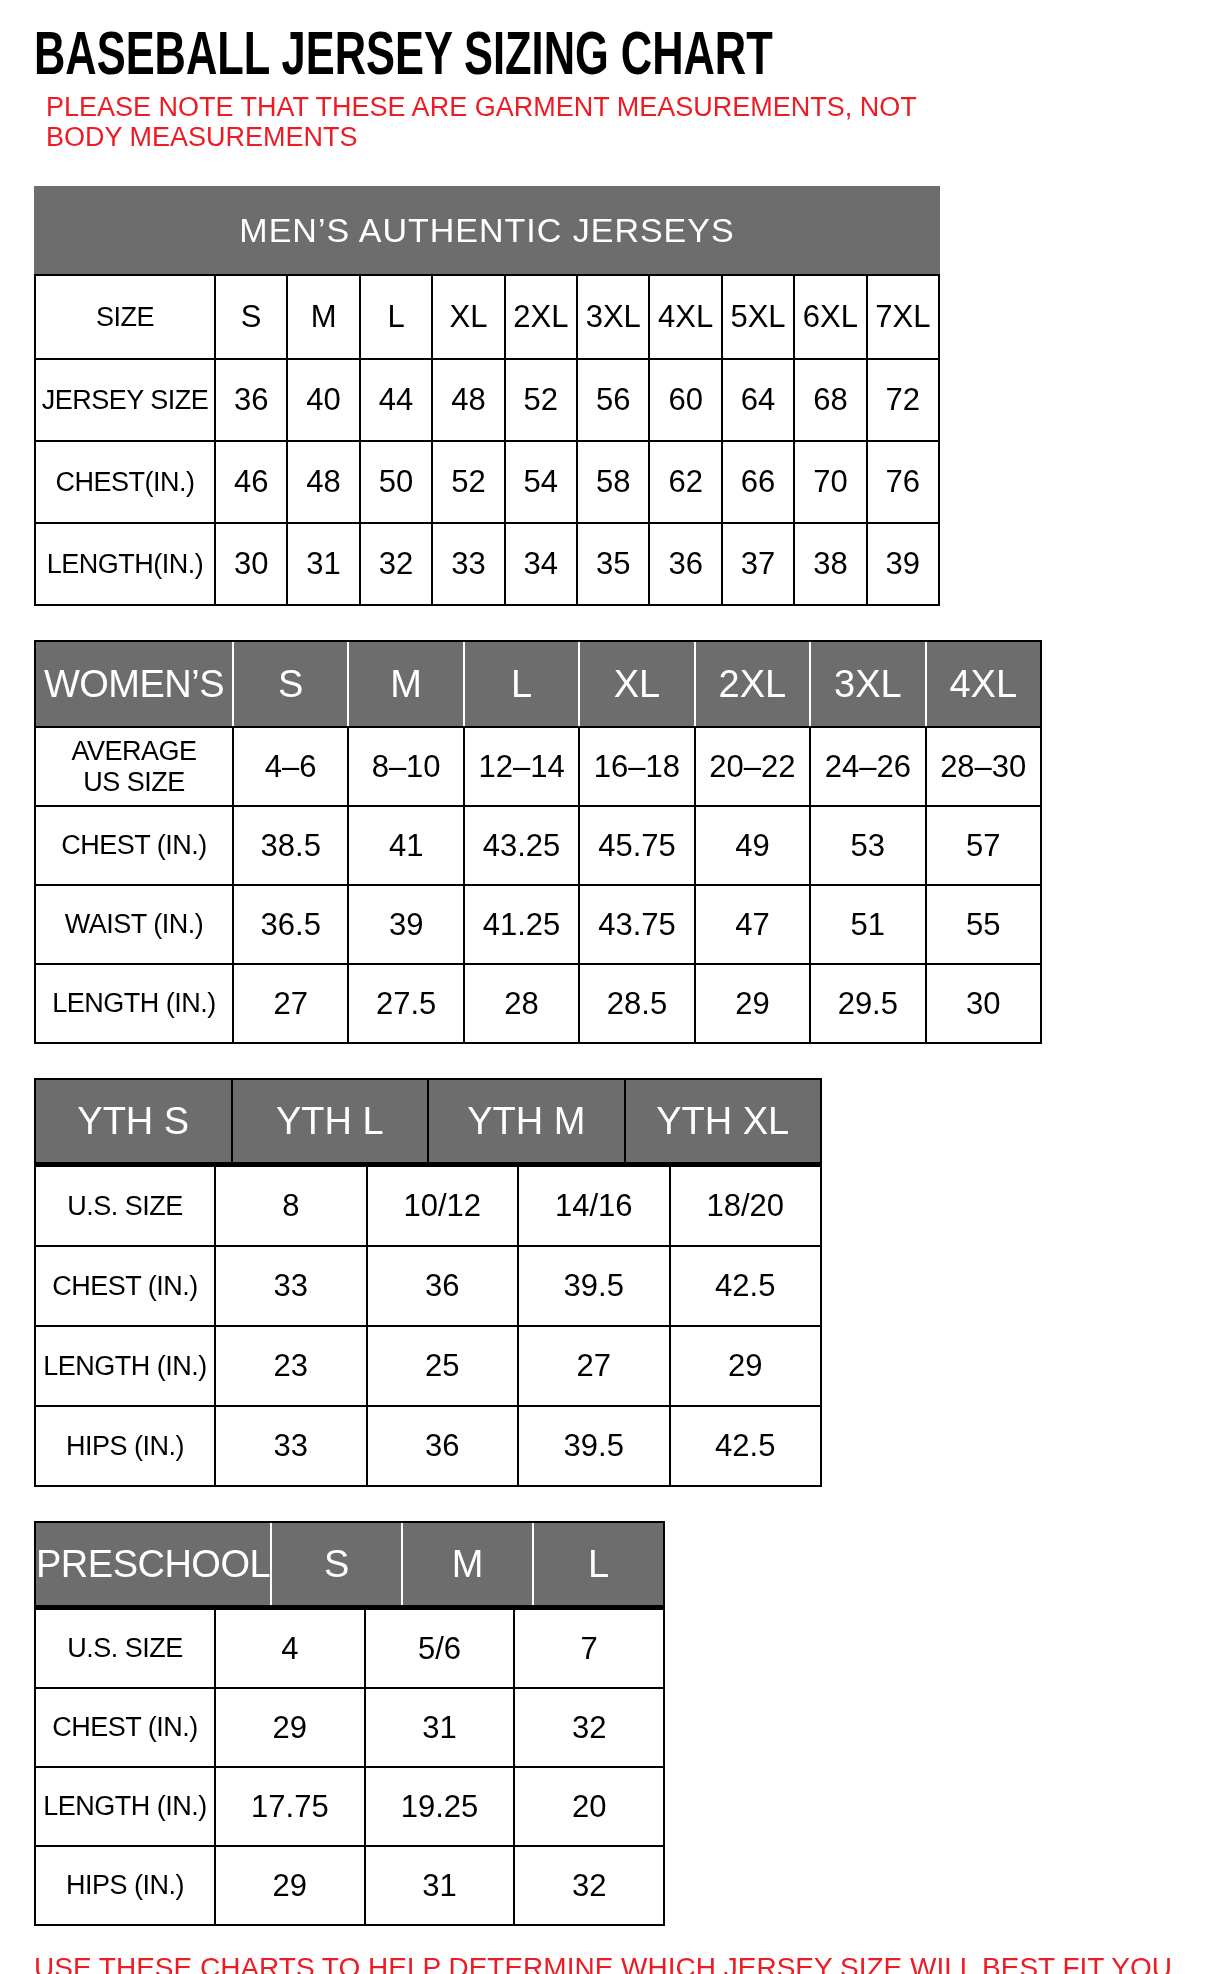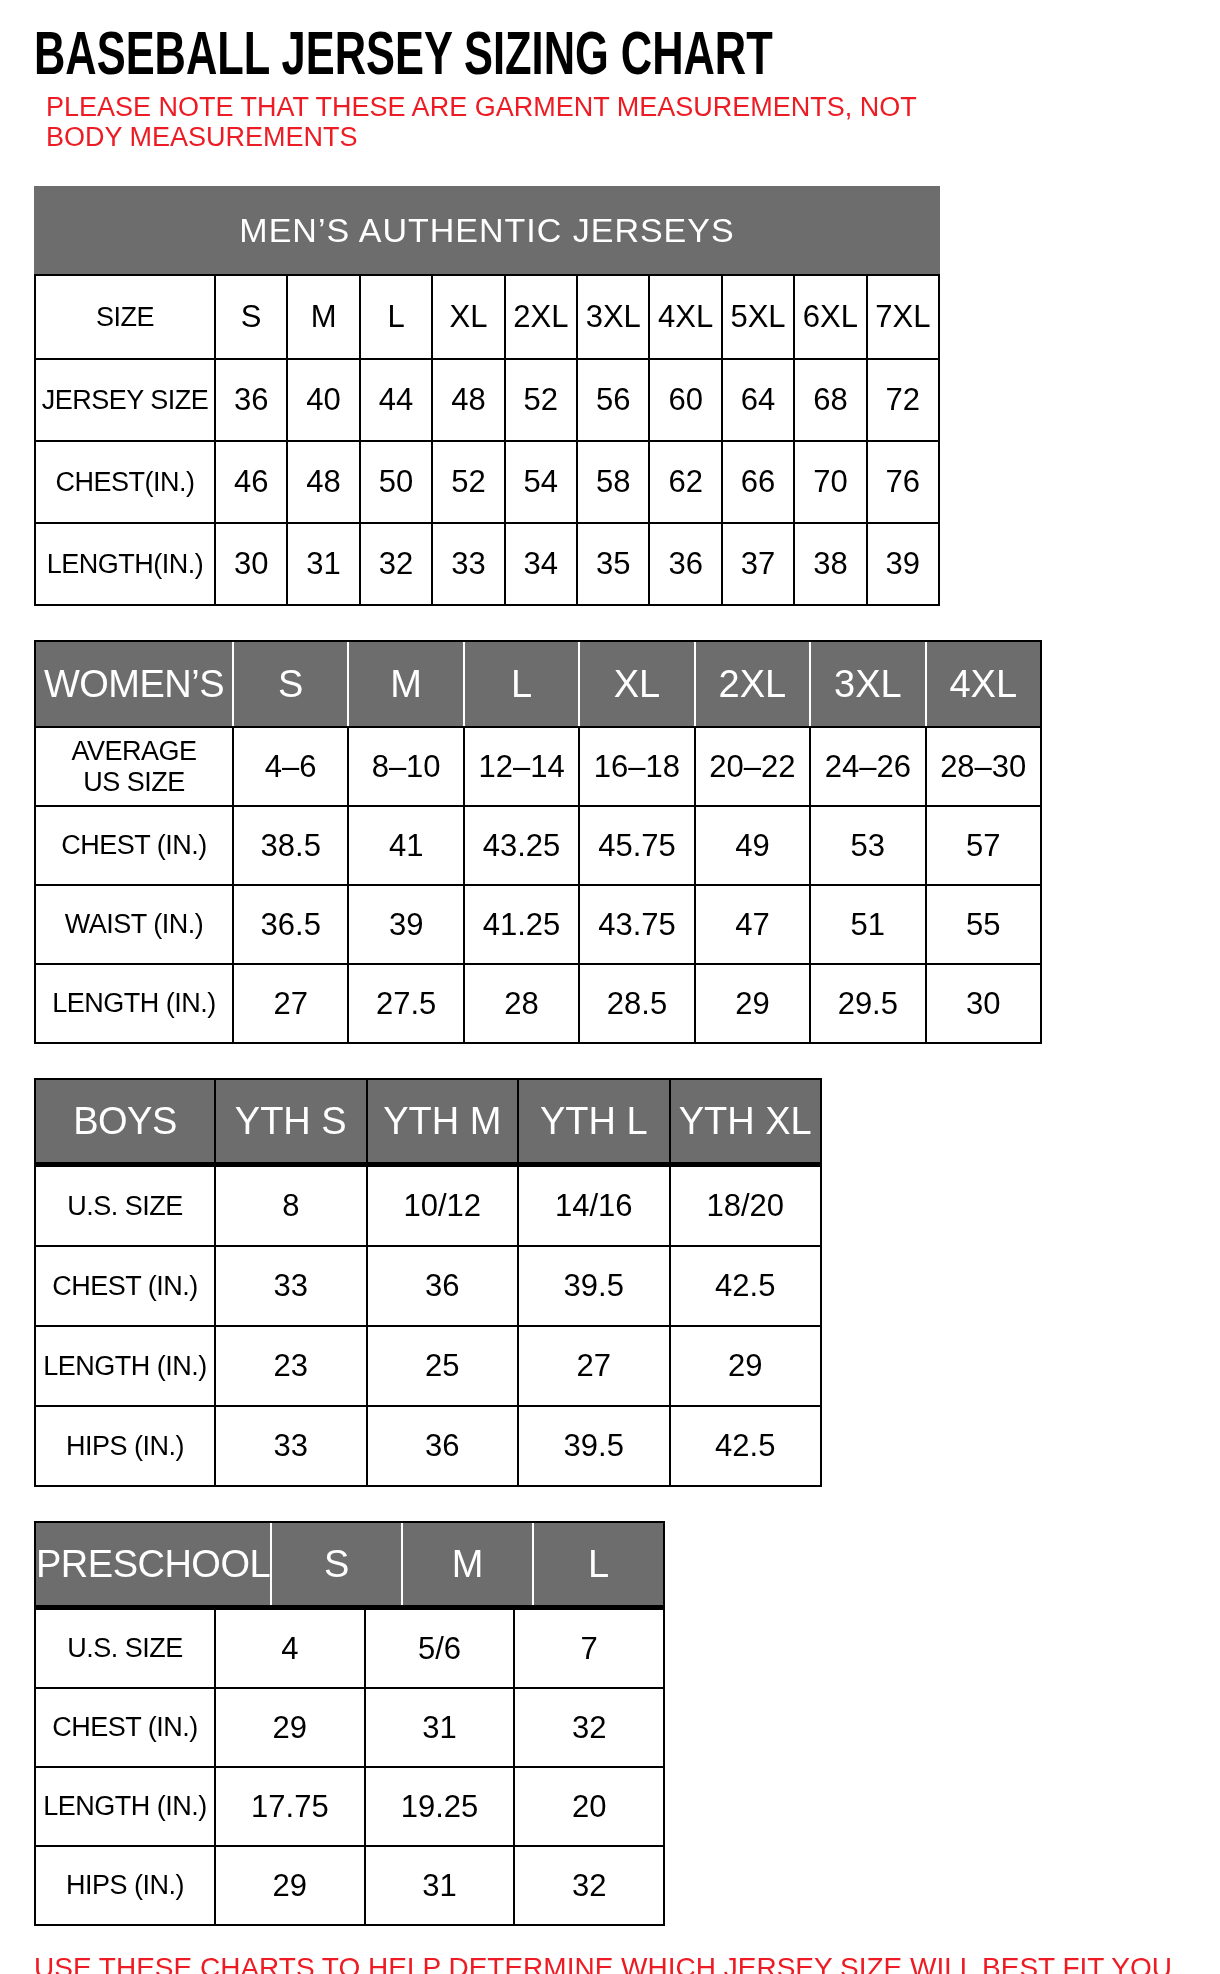--- a/index.html
+++ b/index.html
@@ -228,24 +228,23 @@
         <div class="cell">29</div>
         <div class="cell">29.5</div>
         <div class="cell">30</div>
       </div>
     </div>
   </section>
 
   <section class="tblwrap boys">
     <div class="grid">
       <div class="row hrow hrow-black thick-under">
-        <div class="cell label">BOYS</div>
         <div class="cell">YTH S</div>
+        <div class="cell">YTH L</div>
         <div class="cell">YTH M</div>
-        <div class="cell">YTH L</div>
         <div class="cell">YTH XL</div>
       </div>
       <div class="row">
         <div class="cell label">U.S. SIZE</div>
         <div class="cell">8</div>
         <div class="cell">10/12</div>
         <div class="cell">14/16</div>
         <div class="cell">18/20</div>
       </div>
       <div class="row">

